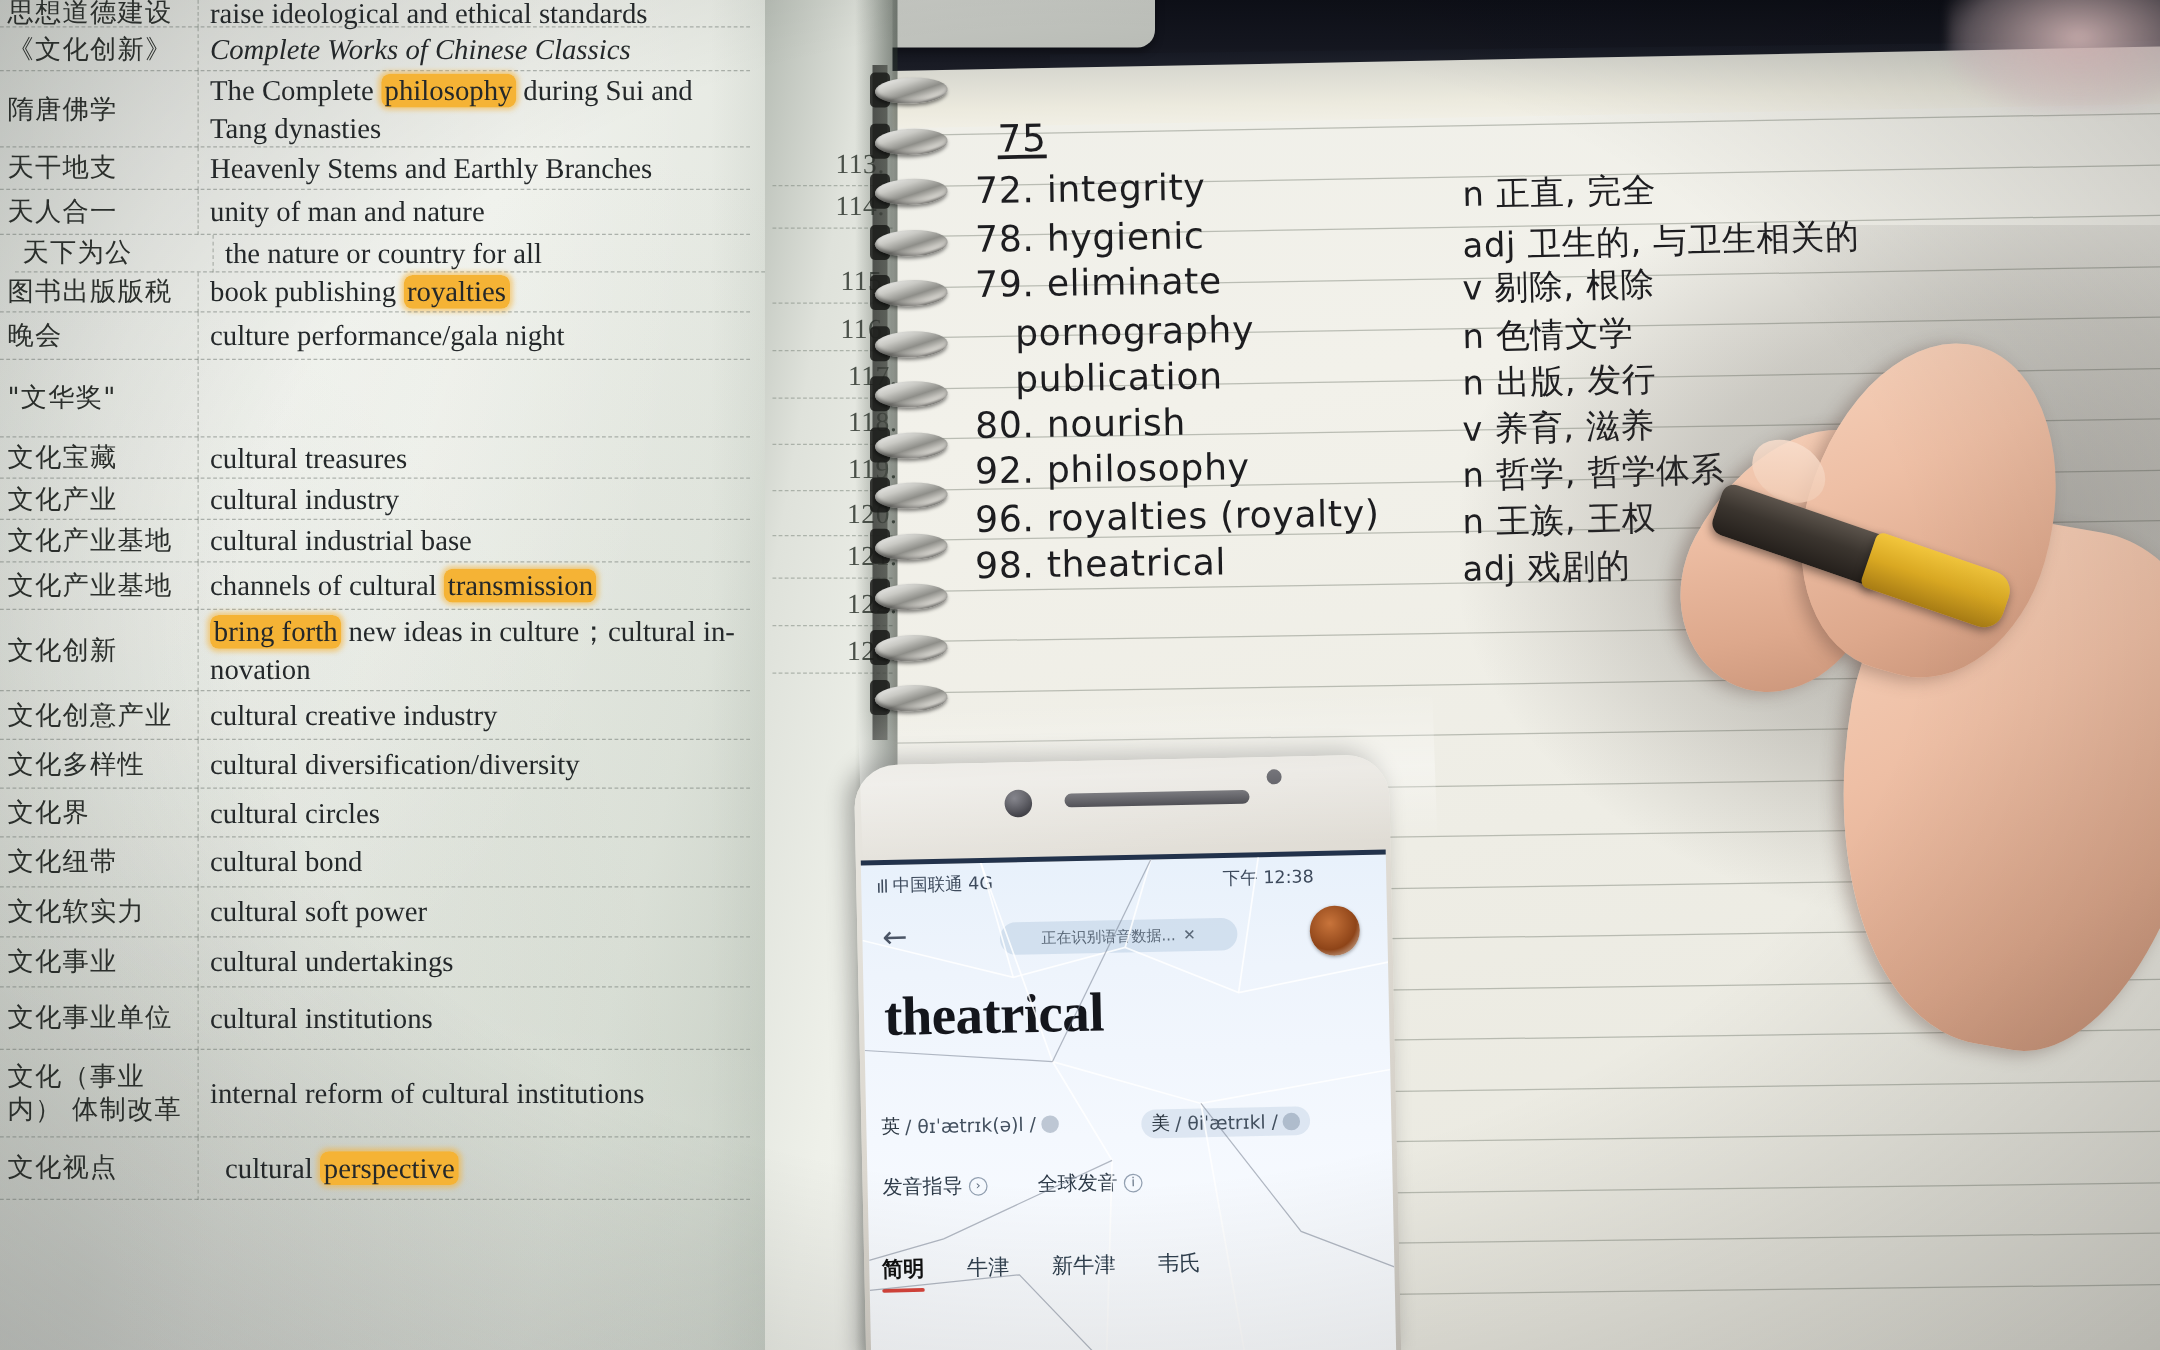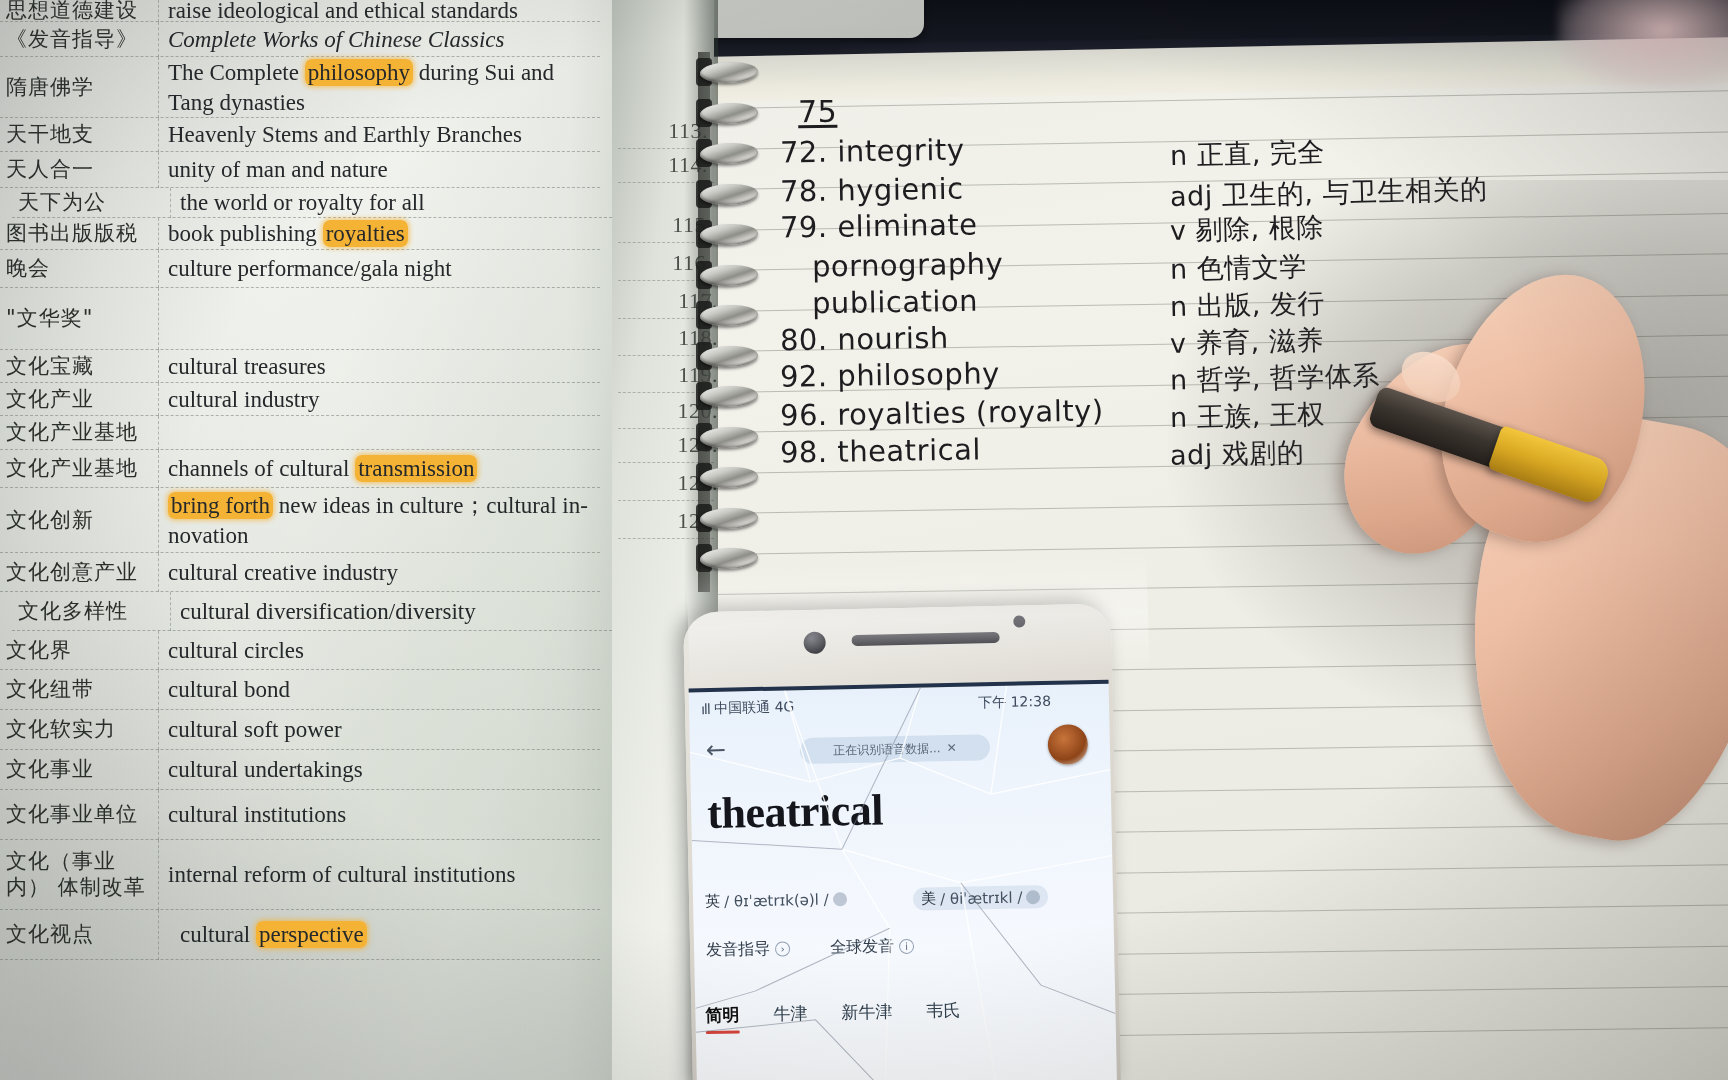--- a/index.html
+++ b/index.html
@@ -369,21 +369,21 @@
 
   <div id="book-page">
     <div class="bk-rows" id="bk-rows">
         <div class="bk-row" style="position: absolute; left: 0px; top: 0px; width: 600px; height: 22px;">
           <div class="bk-cn">思想道德建设</div>
           <div class="bk-en">raise ideological and ethical standards</div>
           <div class="bk-sep"></div>
           <div class="bk-vline"></div>
         </div>
         <div class="bk-row" style="position: absolute; left: 0px; top: 22px; width: 600px; height: 35px;">
-          <div class="bk-cn">《发音指导》</div>
+          <div class="bk-cn">《文化创新》</div>
           <div class="bk-en italic">Complete Works of Chinese Classics</div>
           <div class="bk-sep"></div>
           <div class="bk-vline"></div>
         </div>
         <div class="bk-row" style="position: absolute; left: 0px; top: 57px; width: 600px; height: 61px;">
           <div class="bk-cn">隋唐佛学</div>
           <div class="bk-en"><span>The Complete </span><span class="hl">philosophy</span><span> during Sui and Tang dynasties</span></div>
           <div class="bk-sep"></div>
           <div class="bk-vline"></div>
         </div>
@@ -394,21 +394,21 @@
           <div class="bk-vline"></div>
         </div>
         <div class="bk-row" style="position: absolute; left: 0px; top: 152px; width: 600px; height: 36px;">
           <div class="bk-cn">天人合一</div>
           <div class="bk-en">unity of man and nature</div>
           <div class="bk-sep"></div>
           <div class="bk-vline"></div>
         </div>
         <div class="bk-row" style="position: absolute; left: 12px; top: 188px; width: 600px; height: 30px;">
           <div class="bk-cn">天下为公</div>
-          <div class="bk-en">the world or royalty for all</div>
+          <div class="bk-en">the nature or country for all</div>
           <div class="bk-sep"></div>
           <div class="bk-vline"></div>
         </div>
         <div class="bk-row" style="position: absolute; left: 0px; top: 218px; width: 600px; height: 32px;">
           <div class="bk-cn">图书出版版税</div>
           <div class="bk-en"><span>book publishing </span><span class="hl">royalties</span><span></span></div>
           <div class="bk-sep"></div>
           <div class="bk-vline"></div>
         </div>
         <div class="bk-row" style="position: absolute; left: 0px; top: 250px; width: 600px; height: 38px;">
@@ -429,20 +429,21 @@
           <div class="bk-vline"></div>
         </div>
         <div class="bk-row" style="position: absolute; left: 0px; top: 383px; width: 600px; height: 33px;">
           <div class="bk-cn">文化产业</div>
           <div class="bk-en">cultural industry</div>
           <div class="bk-sep"></div>
           <div class="bk-vline"></div>
         </div>
         <div class="bk-row" style="position: absolute; left: 0px; top: 416px; width: 600px; height: 34px;">
           <div class="bk-cn">文化产业基地</div>
+          <div class="bk-en">cultural industrial base</div>
           <div class="bk-sep"></div>
           <div class="bk-vline"></div>
         </div>
         <div class="bk-row" style="position: absolute; left: 0px; top: 450px; width: 600px; height: 38px;">
           <div class="bk-cn">文化产业基地</div>
           <div class="bk-en"><span>channels of cultural </span><span class="hl">transmission</span><span></span></div>
           <div class="bk-sep"></div>
           <div class="bk-vline"></div>
         </div>
         <div class="bk-row" style="position: absolute; left: 0px; top: 488px; width: 600px; height: 65px;">
@@ -450,21 +451,21 @@
           <div class="bk-en"><span></span><span class="hl">bring forth</span><span> new ideas in culture；cultural in-novation</span></div>
           <div class="bk-sep"></div>
           <div class="bk-vline"></div>
         </div>
         <div class="bk-row" style="position: absolute; left: 0px; top: 553px; width: 600px; height: 39px;">
           <div class="bk-cn">文化创意产业</div>
           <div class="bk-en">cultural creative industry</div>
           <div class="bk-sep"></div>
           <div class="bk-vline"></div>
         </div>
-        <div class="bk-row" style="position: absolute; left: 12px; top: 592px; width: 600px; height: 39px;">
+        <div class="bk-row" style="position: absolute; left: 0px; top: 592px; width: 600px; height: 39px;">
           <div class="bk-cn">文化多样性</div>
           <div class="bk-en">cultural diversification/diversity</div>
           <div class="bk-sep"></div>
           <div class="bk-vline"></div>
         </div>
         <div class="bk-row" style="position: absolute; left: 0px; top: 631px; width: 600px; height: 39px;">
           <div class="bk-cn">文化界</div>
           <div class="bk-en">cultural circles</div>
           <div class="bk-sep"></div>
           <div class="bk-vline"></div>

